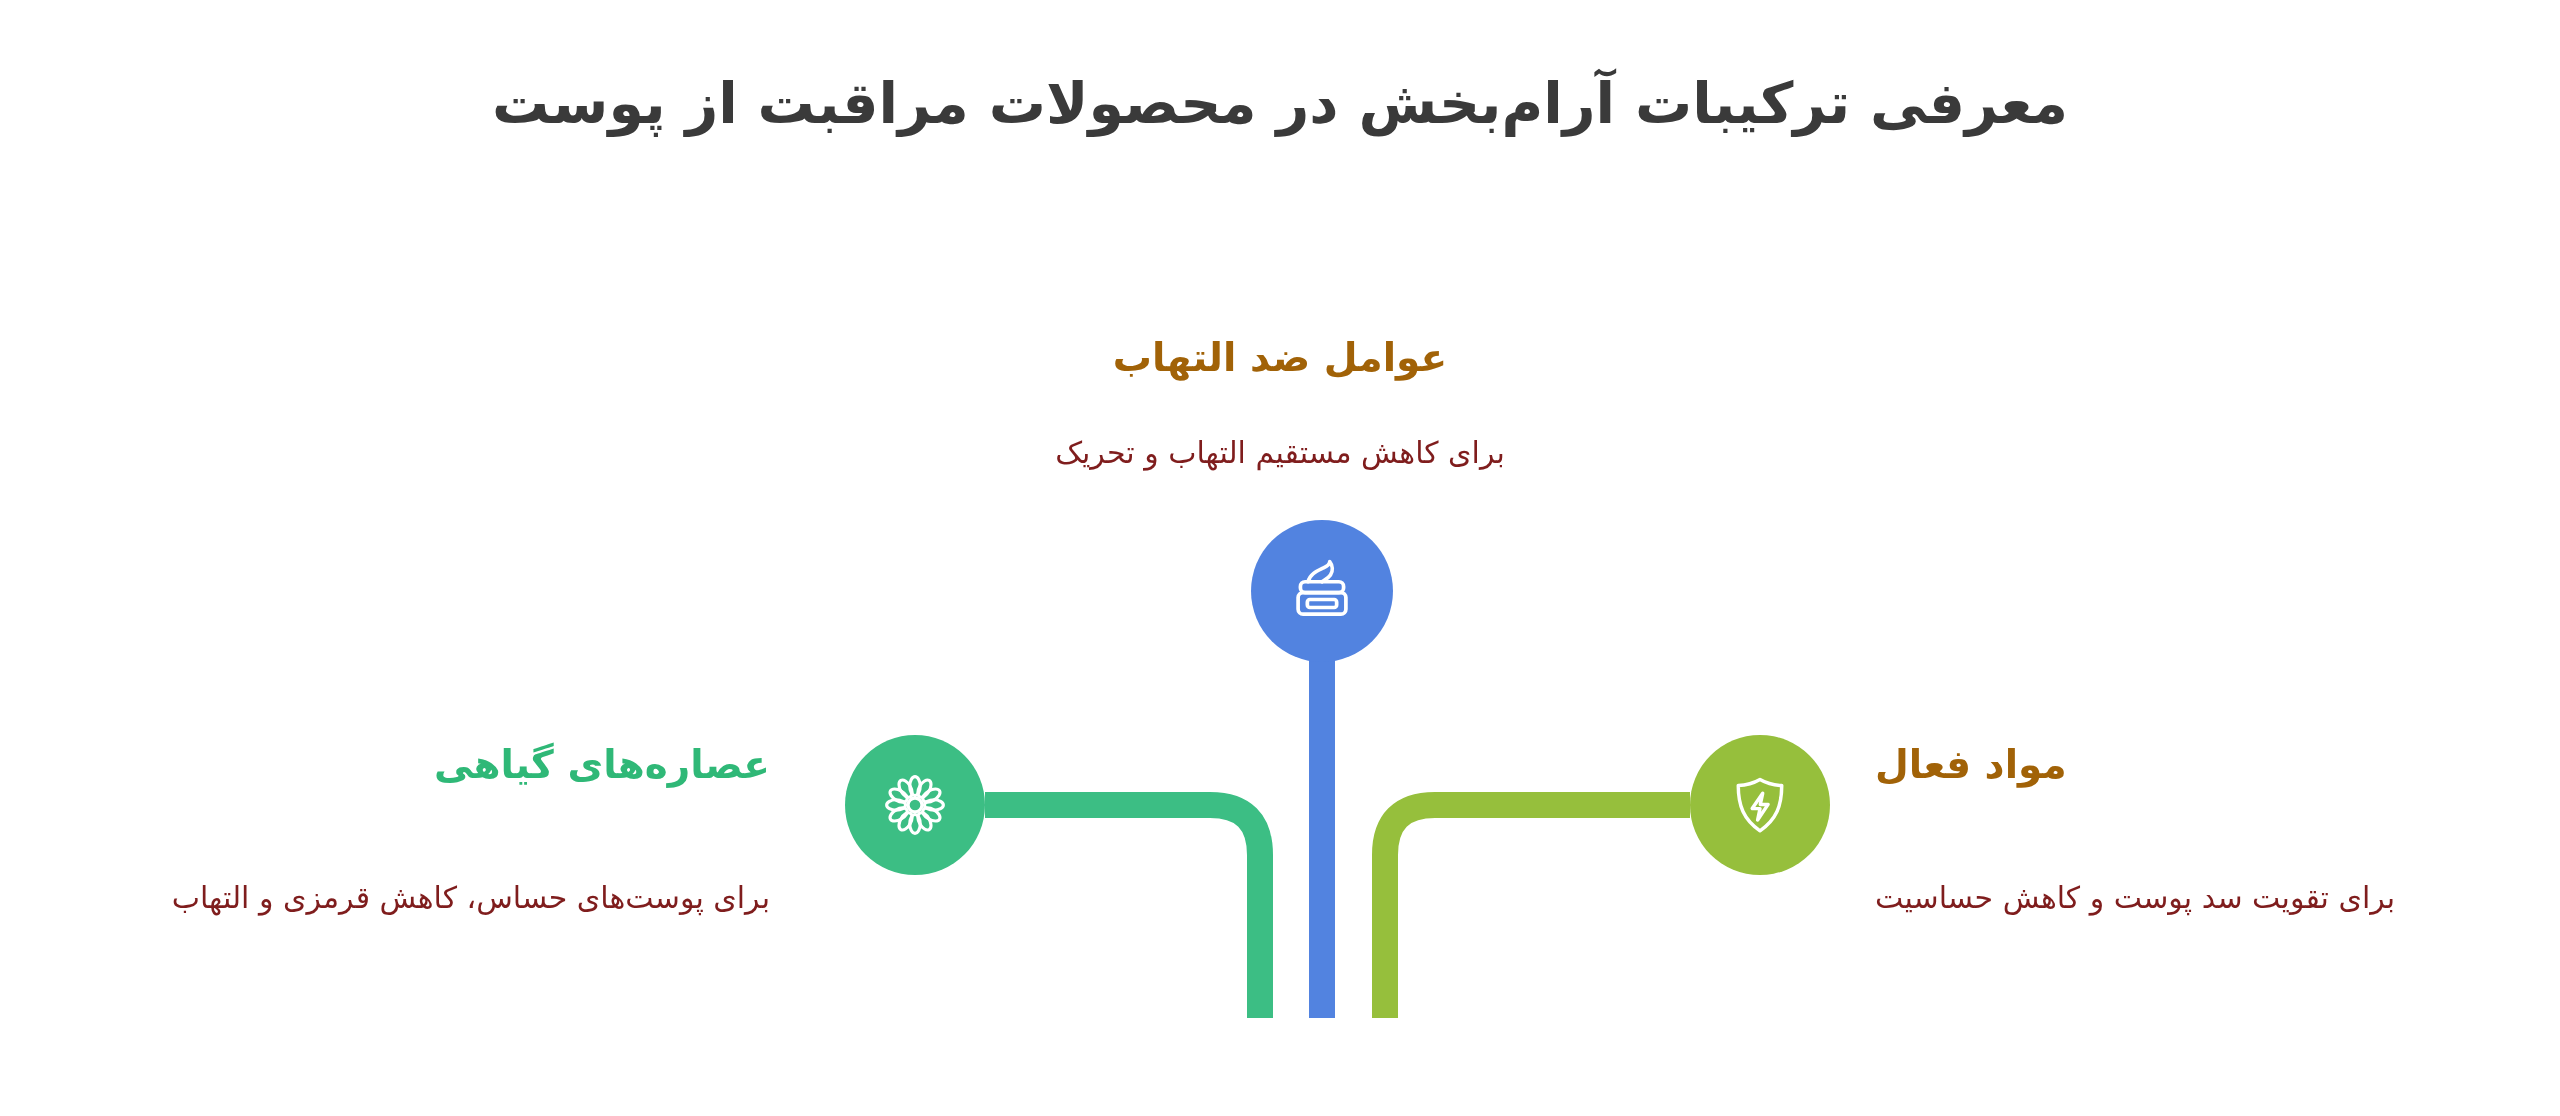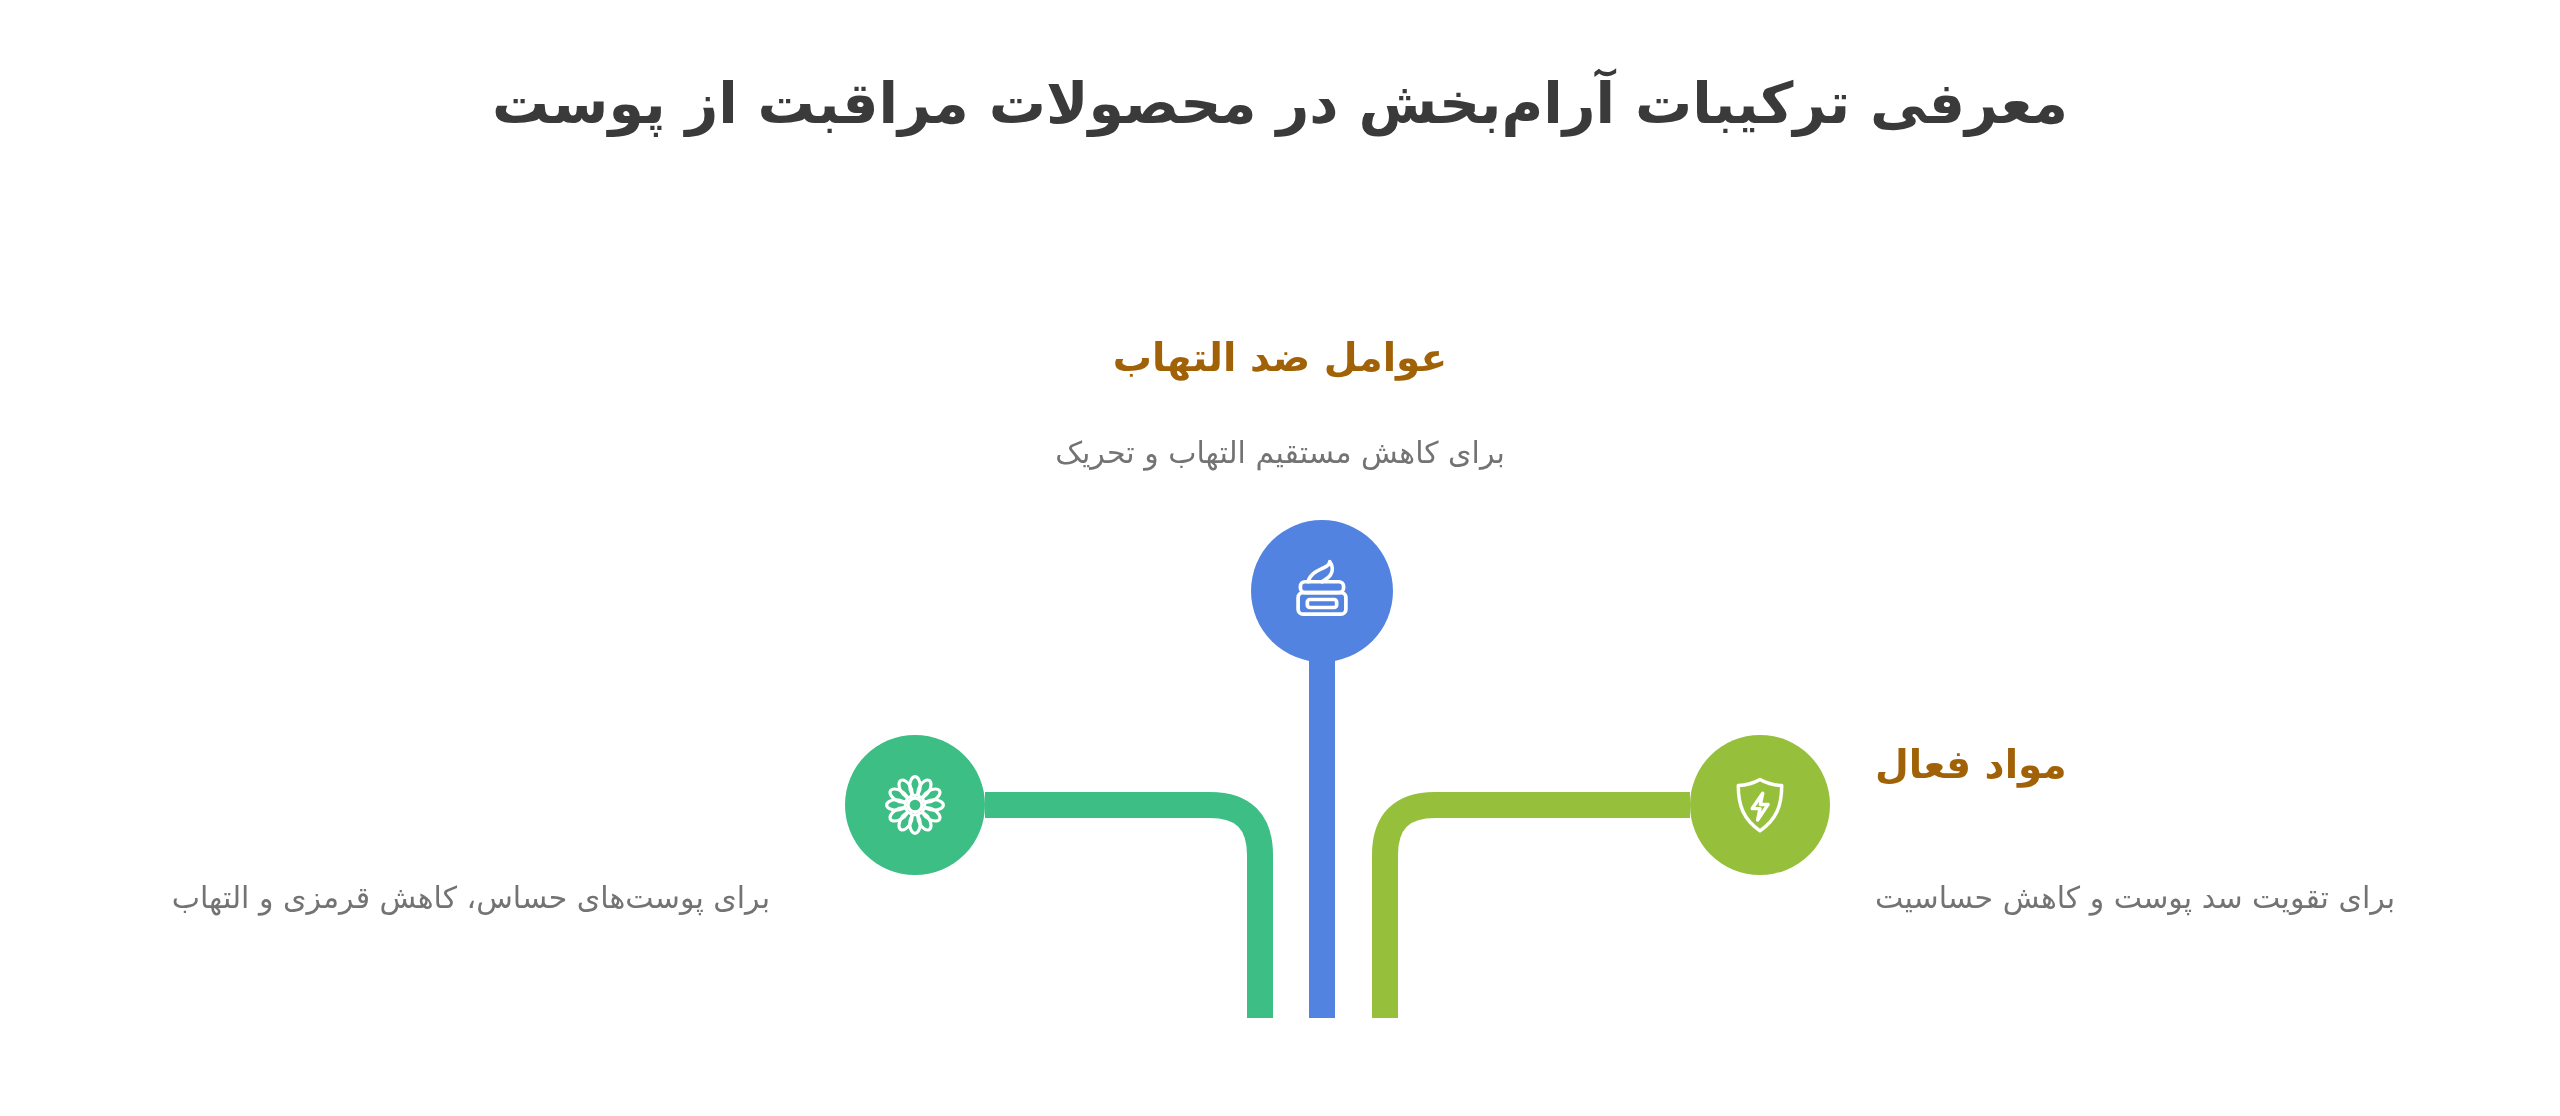--- a/index.html
+++ b/index.html
@@ -88,21 +88,21 @@
     font-weight: 700;
     direction: rtl;
     white-space: nowrap;
     line-height: 1.3;
   }
   .branch-desc {
     position: absolute;
     font-weight: 400;
     direction: rtl;
     white-space: nowrap;
-    color: #737373;
+    color: #7f1d1d;
     font-size: 30px;
     line-height: 1.4;
   }
 
   
   .label-center {
     top: 333px;
     left: 0;
     width: 2560px;
     text-align: center;
@@ -193,20 +193,21 @@
           <ellipse cx="24" cy="11.4" rx="3.5" ry="6.3" transform="rotate(210 24 24)"></ellipse>
           <ellipse cx="24" cy="11.4" rx="3.5" ry="6.3" transform="rotate(240 24 24)"></ellipse>
           <ellipse cx="24" cy="11.4" rx="3.5" ry="6.3" transform="rotate(270 24 24)"></ellipse>
           <ellipse cx="24" cy="11.4" rx="3.5" ry="6.3" transform="rotate(300 24 24)"></ellipse>
           <ellipse cx="24" cy="11.4" rx="3.5" ry="6.3" transform="rotate(330 24 24)"></ellipse>
         </g>
       </svg>
     </span>
   </div>
 
+  <div class="branch-label label-left">عصاره‌های گیاهی</div>
   <div class="branch-desc desc-left">برای پوست‌های حساس، کاهش قرمزی و التهاب</div>
 
   <div class="node node-right">
     <span>
       <svg width="72" height="72" viewBox="0 0 48 48" fill="none" stroke="#ffffff" stroke-width="2.3" stroke-linecap="round" stroke-linejoin="round">
         <path d="M24 7C19.5 9.6 14.6 10.8 9.5 11c0 13.5 3.6 22.6 14.5 30.2C34.9 33.6 38.5 24.5 38.5 11 33.4 10.8 28.5 9.6 24 7z"></path>
         <path d="M25.8 16.2l-7 10.2h5.2l-1.6 7.6 7-10.4h-5.2l1.6-7.4z"></path>
       </svg>
     </span>
   </div>

